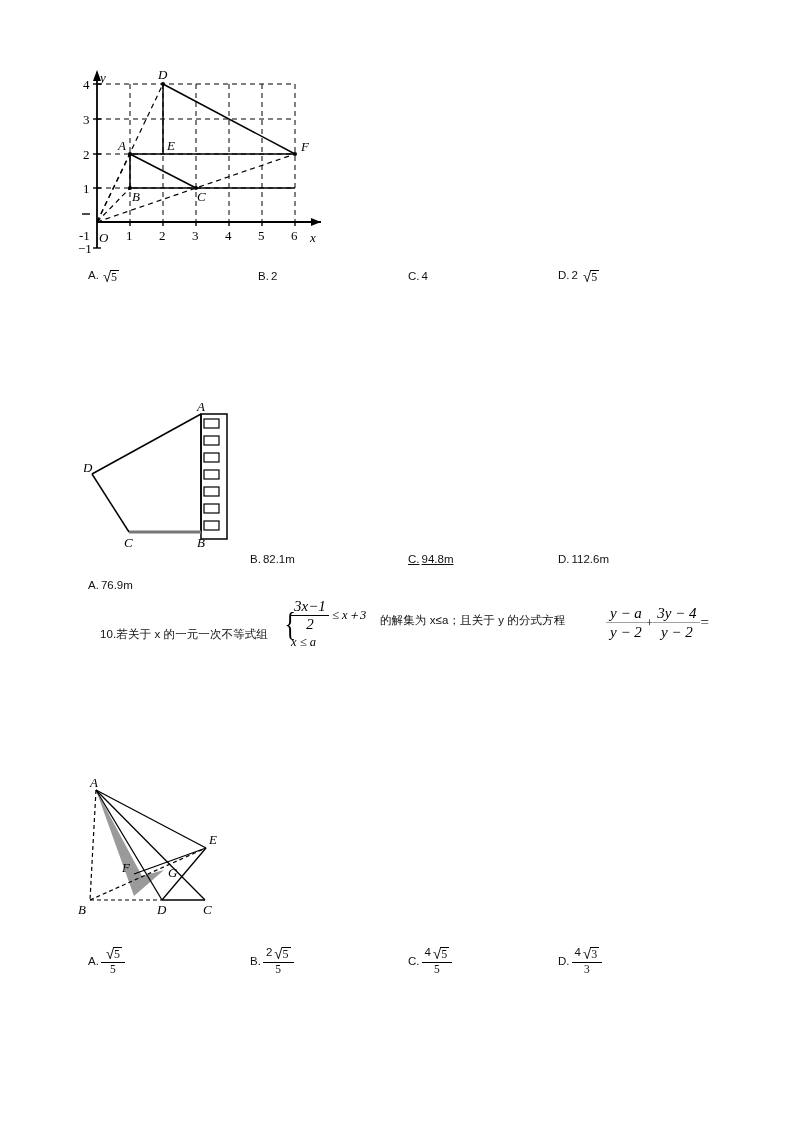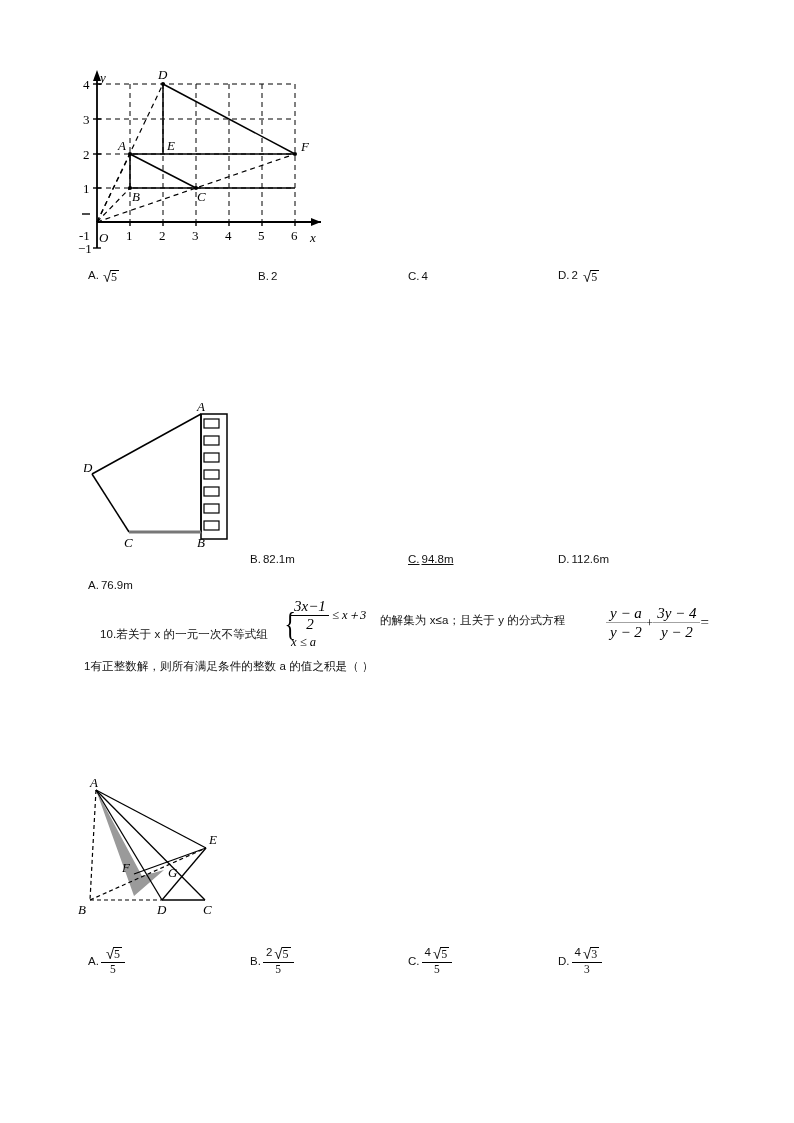--- a/index.html
+++ b/index.html
@@ -324,23 +324,20 @@
       <span class="bigfrac">
         <span class="num">y − a</span>
         <span class="den">y − 2</span>
       </span><span class="mathup" style="font-size:13px;">+</span><span class="bigfrac">
         <span class="num">3y − 4</span>
         <span class="den">y − 2</span>
       </span><span class="mathup" style="font-size:15px;">=</span>
     </span>
   </div>
 
-  <div class="qtext" style="left:84px; top:656px; width:624px;">
-    <span>1</span><span>有正整数解，则所有满足条件的整数 a 的值之积是（   ）</span>
-  </div>
 
 
 
   <div class="figure" style="left:72px; top:778px; width:210px; height:160px;">
     <svg width="210" height="160" viewBox="0 0 210 160">
 
       <polygon points="24,12 70,98 92,92 62,118" fill="#9a9a9a" stroke="none"></polygon>
 
       <g stroke="#000" stroke-width="1.3" fill="none">
 

